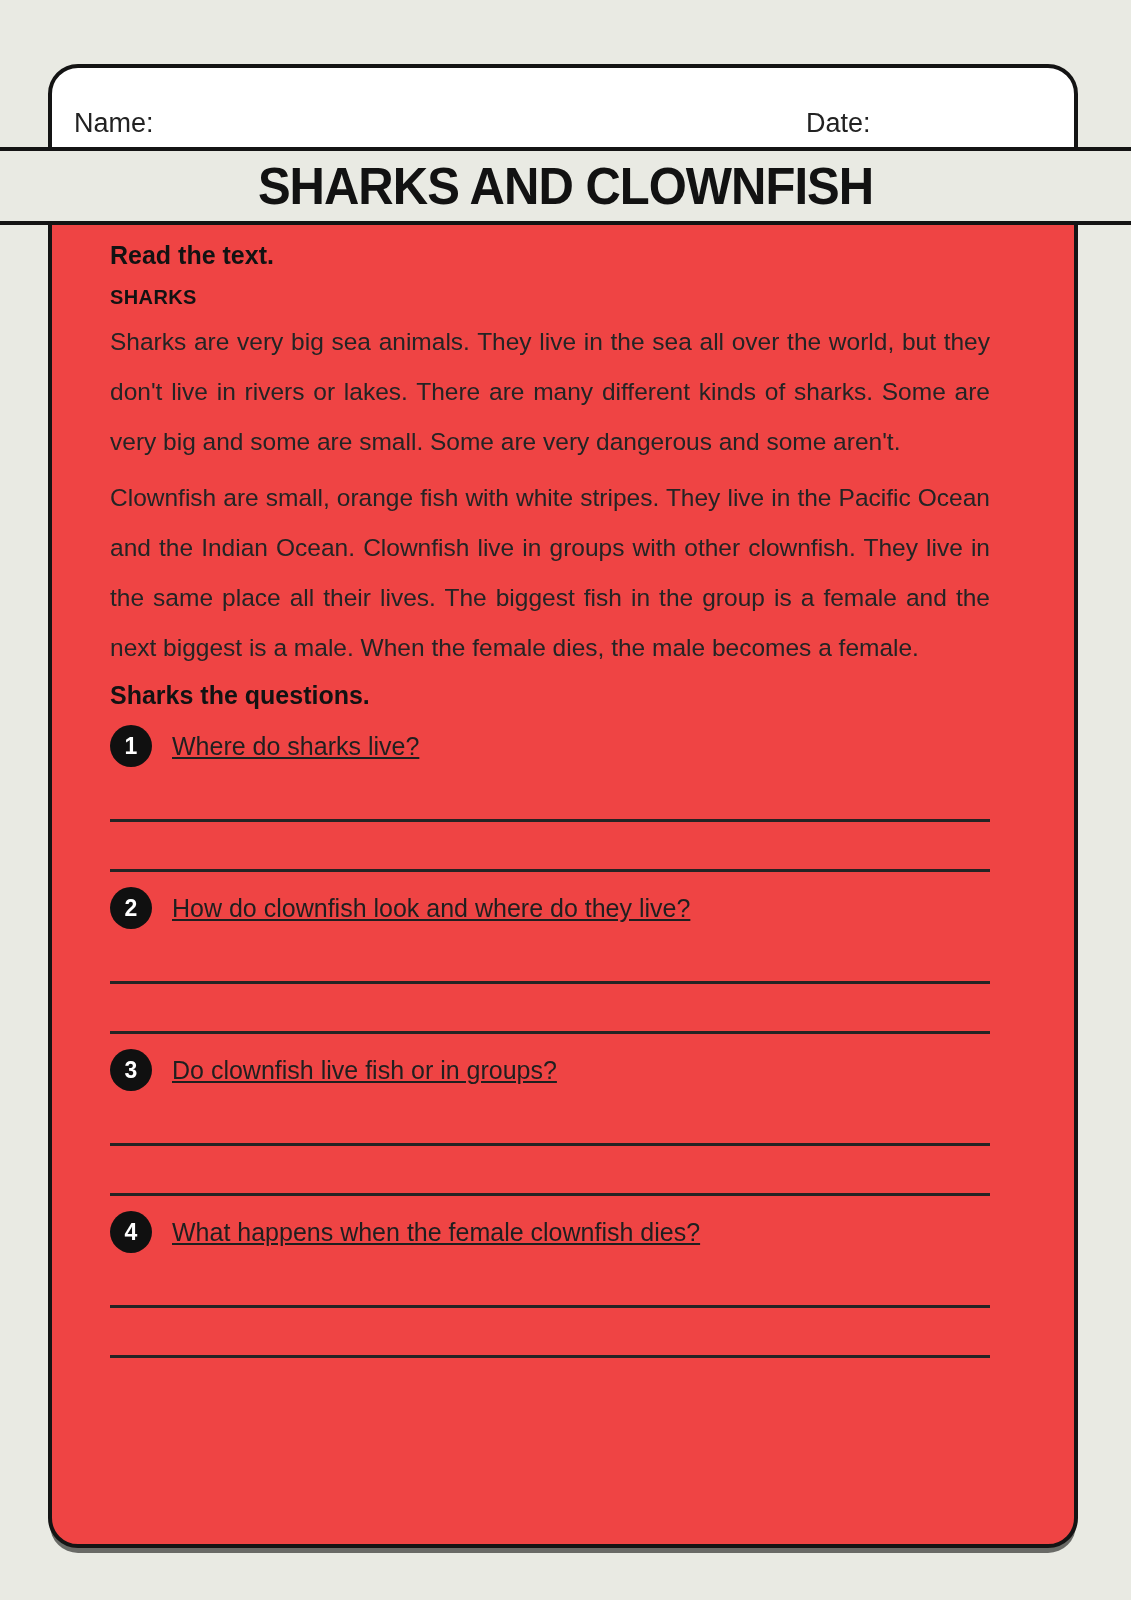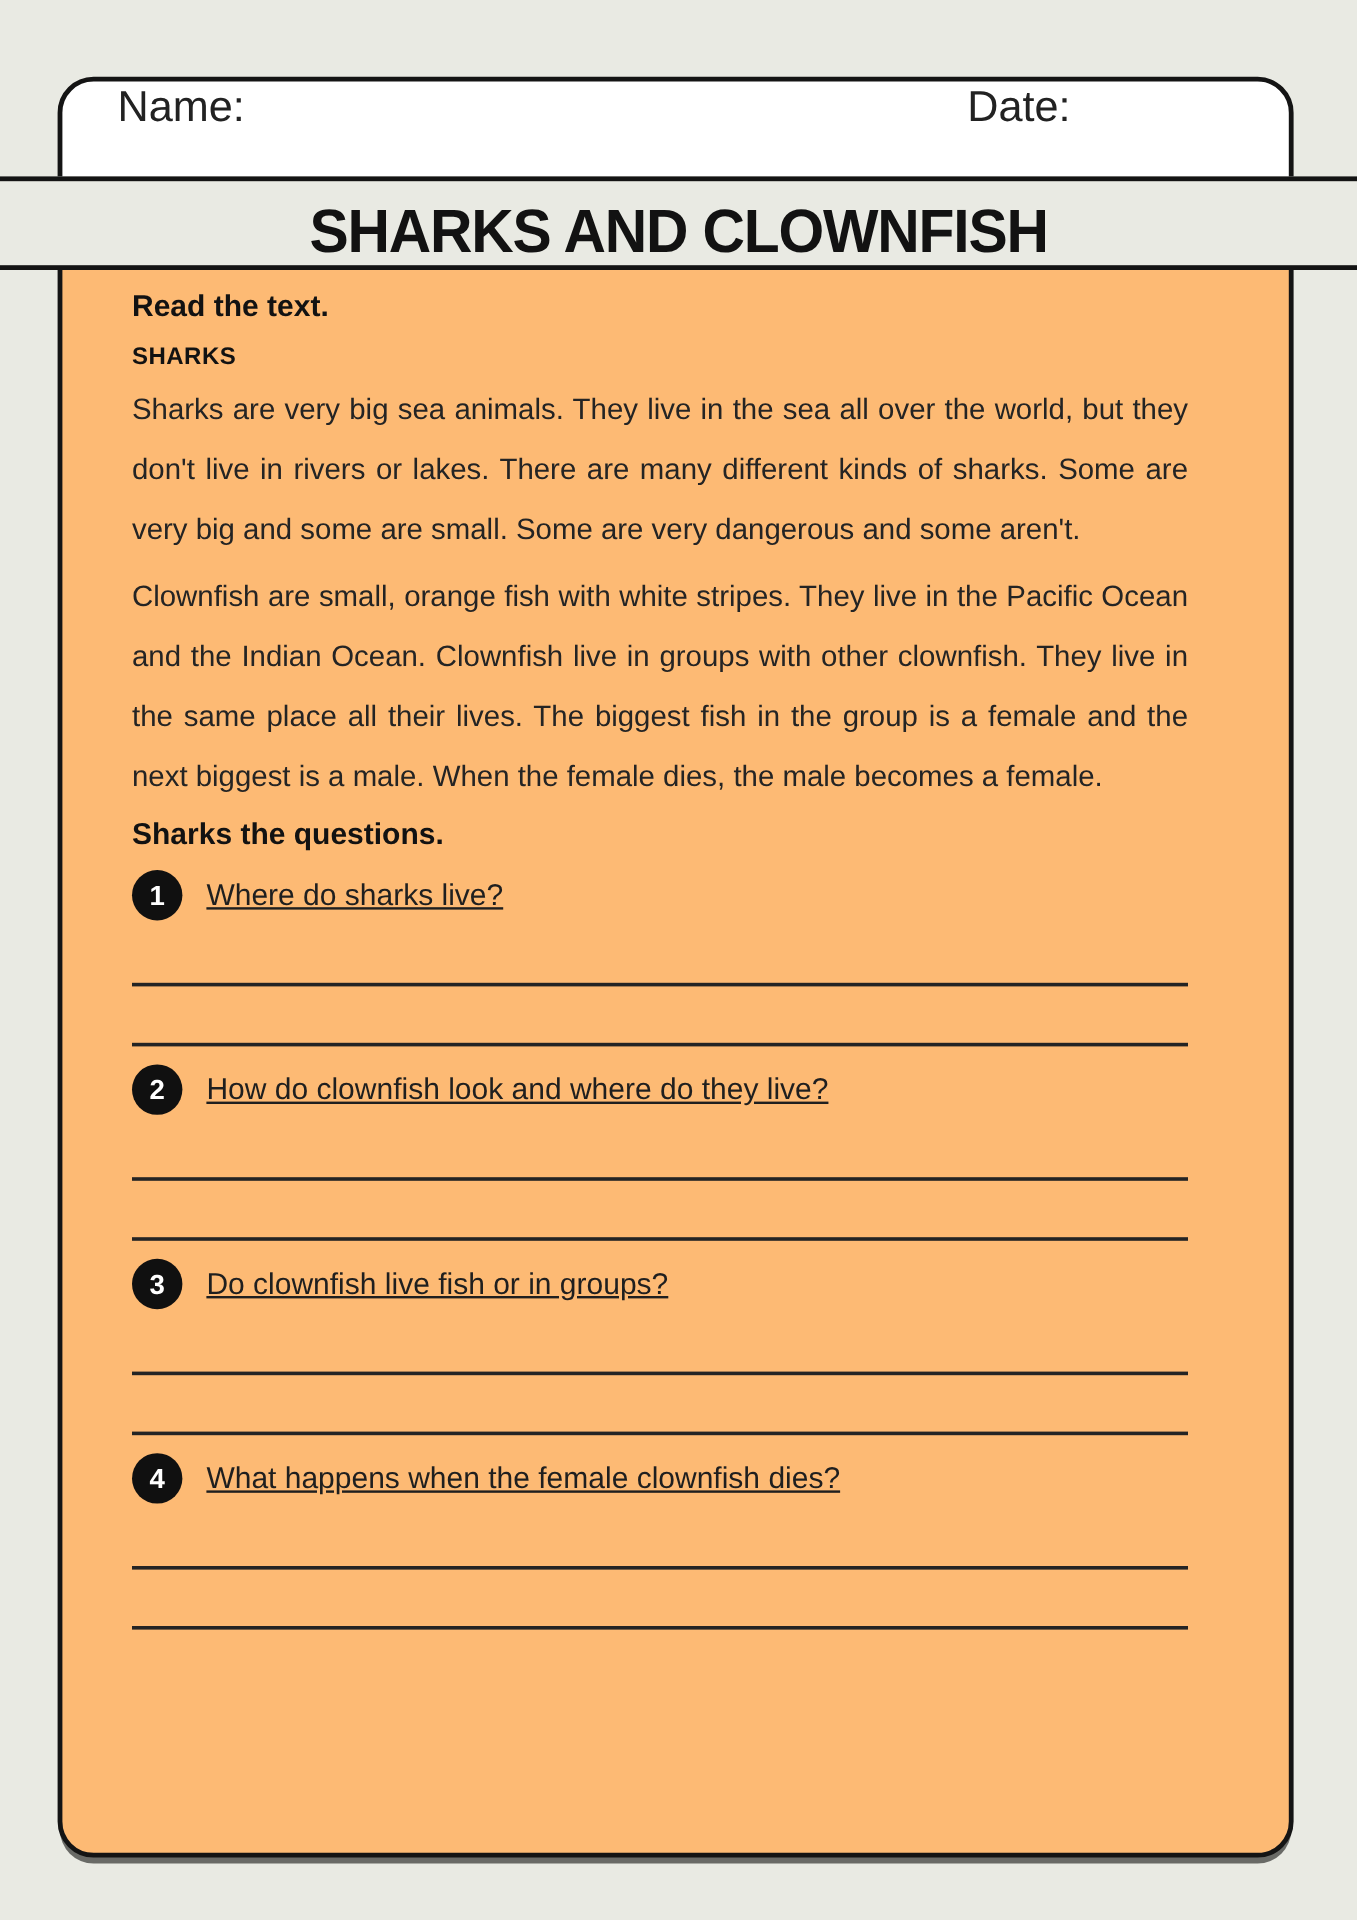--- a/index.html
+++ b/index.html
@@ -15,44 +15,44 @@
 
   
   .name-box {
     position:absolute; left:48px; top:64px; width:1030px; height:92px;
     background:#ffffff;
     border:4px solid #141414;
     border-radius:30px 30px 0 0;
     z-index:1;
   }
   .name-box-inner {
-    position:relative; height:84%; display:flex; align-items:flex-start;
-    padding-left:46px;
-    font-size:36px; font-weight:500; color:#222;
+    position:relative; height:84%; display:flex; align-items:flex-end;
+    padding-left:22px;
+    font-size:27px; font-weight:500; color:#222;
   }
   .date-label { position:absolute; left:754px; top:auto; }
 
   
   .title-band {
     position:absolute; left:0; top:147px; width:1131px; height:78px;
     background:#e9eae3;
     border-top:4px solid #141414;
     border-bottom:4px solid #141414;
-    display:flex; align-items:flex-end; justify-content:center;
+    display:flex; align-items:center; justify-content:center;
     z-index:2;
   }
   .title-band h1 {
     font-size:49px; font-weight:800; letter-spacing:-1px; color:#121212;
     transform:scaleY(1.04);
   }
 
   
   .content-box {
     position:absolute; left:48px; top:221px; width:1030px; height:1327px;
-    background:#fdba74;
+    background:#ef4444;
     border:4px solid #141414;
     border-radius:0 0 30px 30px;
     box-shadow:0 7px 0 -2px rgba(0,0,0,0.55);
     z-index:1;
     padding:16px 84px 0 58px;
   }
 
   .instr { font-size:25px; font-weight:700; color:#121212; margin-bottom:16px; }
   .mini-heading { font-size:20px; font-weight:700; letter-spacing:0.4px; color:#121212; margin-bottom:8px;margin-top:16px; }
   .passage {

